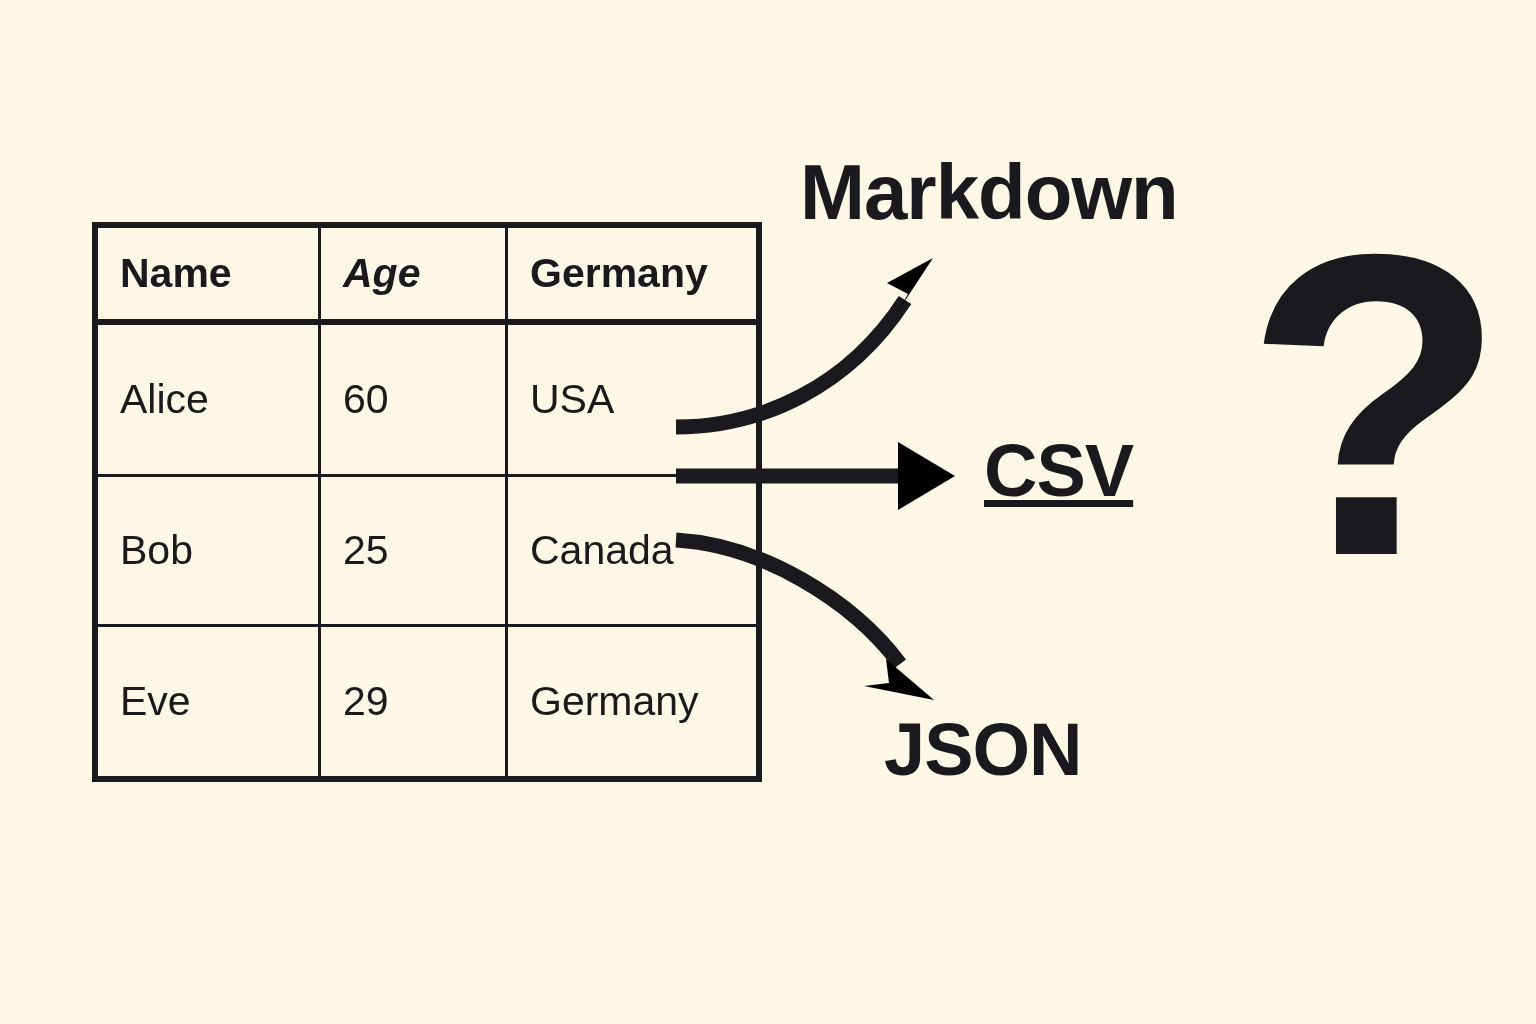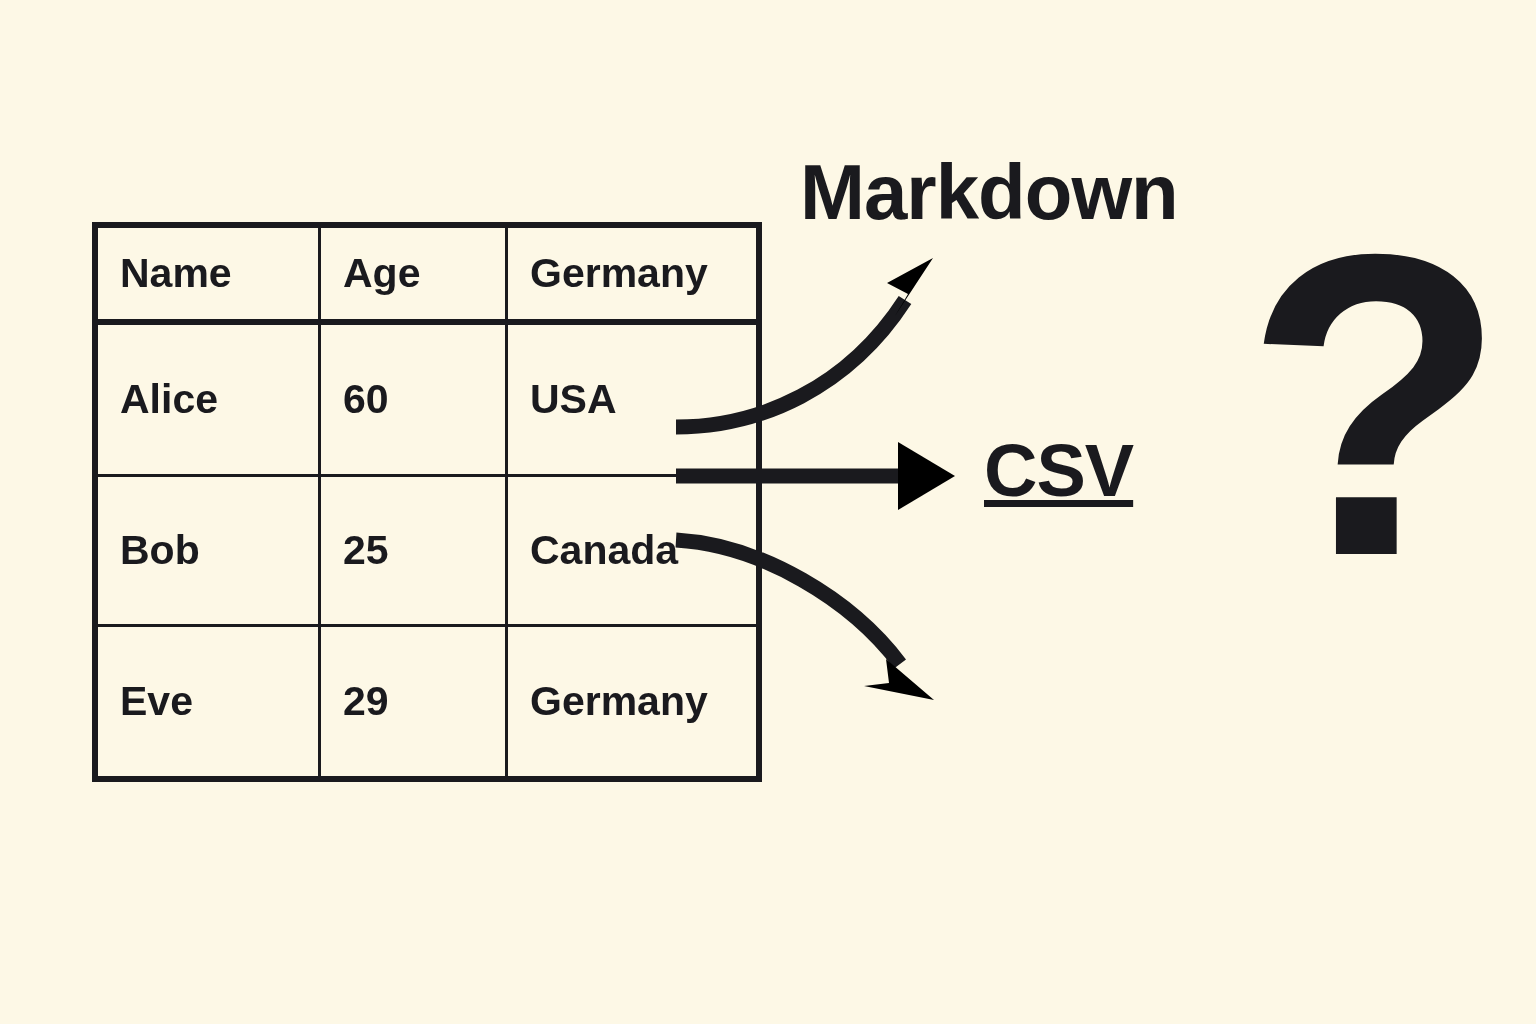--- a/index.html
+++ b/index.html
@@ -33,33 +33,33 @@
     border: 6px solid #1A1A1E;
     background: #8b5cf6;
   }
   #data-table td, #data-table th {
     border: 3px solid #1A1A1E;
     padding: 0 0 0 22px;
     text-align: left;
     vertical-align: middle;
     color: #1A1A1E;
     font-size: 41px;
-    font-weight: 700;
+    font-weight: 400;
     line-height: 1;
     height: 91px;
     background: #FDF8E6;
     white-space: nowrap;
     overflow: hidden;
   }
   #data-table th {
     font-weight: 700;
     border-bottom-width: 6px;
   }
   .col-name  { width: 198px; }
-  .col-age   { width: 162px; }
+  .col-age   { width: 162px; font-style: italic; }
   .col-extra { width: 226px; }
 
   
   #arrow-layer {
     position: absolute;
     left: 0;
     top: 0;
     width: 1536px;
     height: 1024px;
     pointer-events: none;
@@ -156,18 +156,19 @@
     </g>
 
     <g>
       <path d="M 676 540 C 762 545 852 600 900 664" fill="none" stroke="#1A1A1E" stroke-width="15" stroke-linecap="butt"></path>
       <polygon points="934,700 886,659 889,683 864,686"></polygon>
     </g>
   </svg>
 
   <div id="label-markdown" class="out-label">Markdown</div>
   <div id="label-csv" class="out-label">CSV</div>
+  <div id="label-json" class="out-label">JSON</div>
 
   <div id="question-mark">
     <span class="qm-glyph">?</span>
   </div>
 
 </div>
 
 </body></html>

